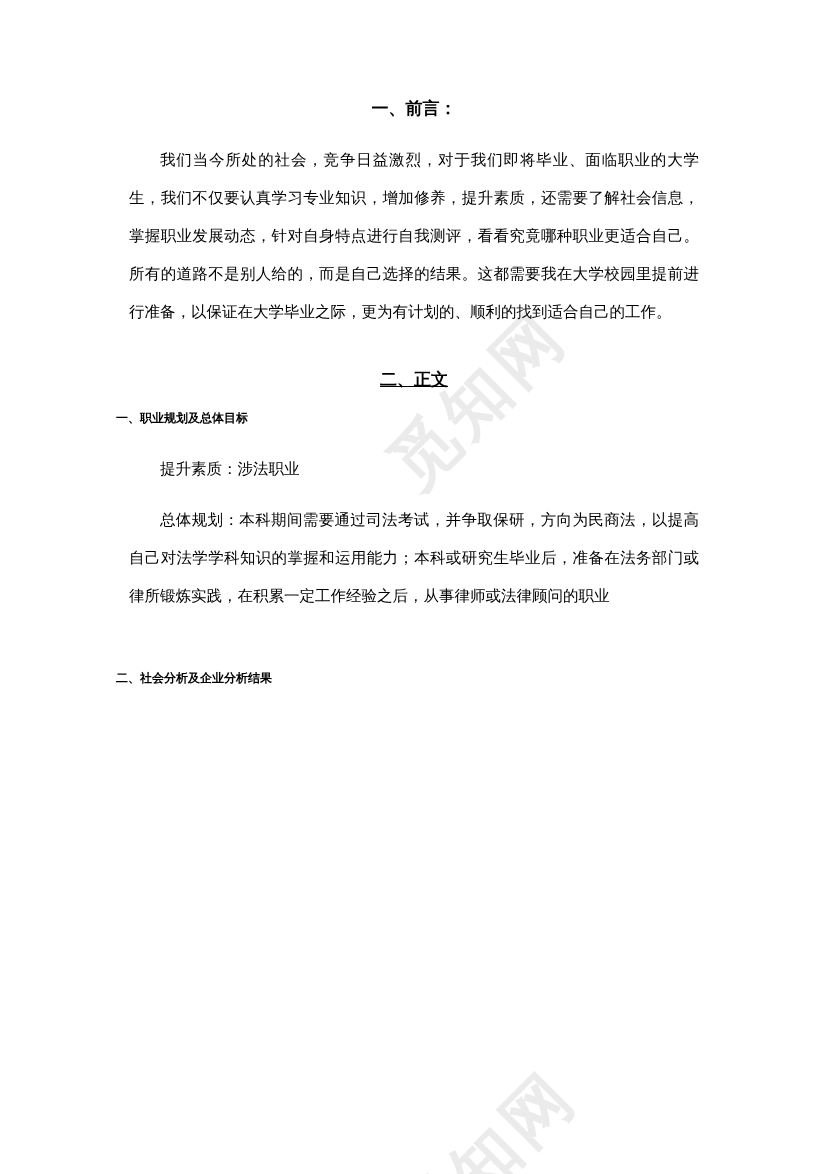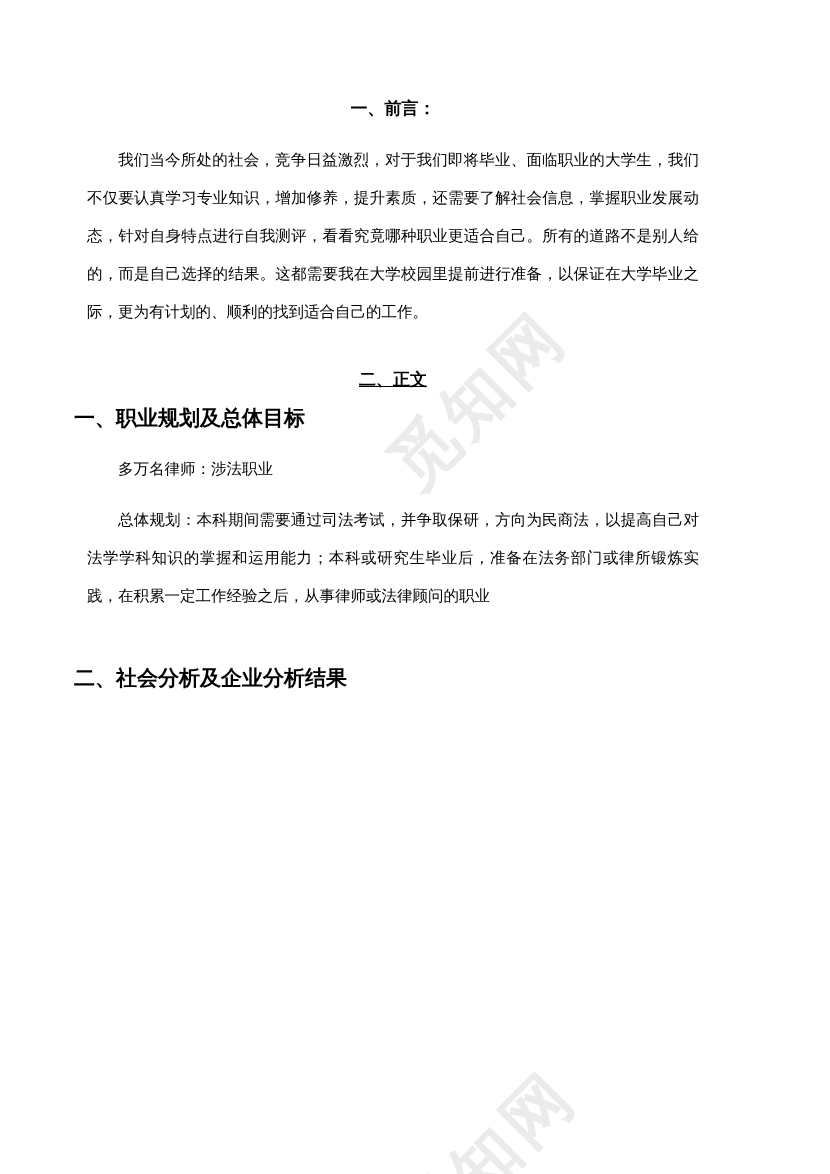--- a/index.html
+++ b/index.html
@@ -13,34 +13,34 @@
   }
   .page {
     position: relative;
     width: 830px;
     height: 1174px;
     background: #ffffff;
     overflow: hidden;
   }
   .content {
     position: relative;
-    padding: 90px 118px 0 74px;
+    padding: 90px 118px 0 116px;
     z-index: 2;
   }
   .h-center {
     text-align: center;
     font-weight: bold;
     font-size: 17px;
     line-height: 38px;
     margin: 0;
   }
   .h-sub {
     text-align: left;
     font-weight: bold;
-    font-size: 21px;
+    font-size: 12px;
     line-height: 38px;
     margin: 0;
   }
   .para {
     font-size: 15.5px;
     line-height: 38px;
     text-align: justify;
     text-indent: 2em;
     margin: 13px;
     word-break: break-all;
@@ -73,21 +73,21 @@
   <div class="content">
 
     <h2 class="h-center">一、前言：</h2>
 
     <p class="para">我们当今所处的社会，竞争日益激烈，对于我们即将毕业、面临职业的大学生，我们不仅要认真学习专业知识，增加修养，提升素质，还需要了解社会信息，掌握职业发展动态，针对自身特点进行自我测评，看看究竟哪种职业更适合自己。所有的道路不是别人给的，而是自己选择的结果。这都需要我在大学校园里提前进行准备，以保证在大学毕业之际，更为有计划的、顺利的找到适合自己的工作。</p>
 
     <h2 class="h-center mt-md">二、正文</h2>
 
     <h3 class="h-sub">一、职业规划及总体目标</h3>
 
-    <p class="para">多万名律师：涉法职业</p>
+    <p class="para">提升素质：涉法职业</p>
 
     <p class="para">总体规划：本科期间需要通过司法考试，并争取保研，方向为民商法，以提高自己对法学学科知识的掌握和运用能力；本科或研究生毕业后，准备在法务部门或律所锻炼实践，在积累一定工作经验之后，从事律师或法律顾问的职业</p>
 
     <h3 class="h-sub mt-lg">二、社会分析及企业分析结果</h3>
 
 
 
   </div>
 </div>
 

